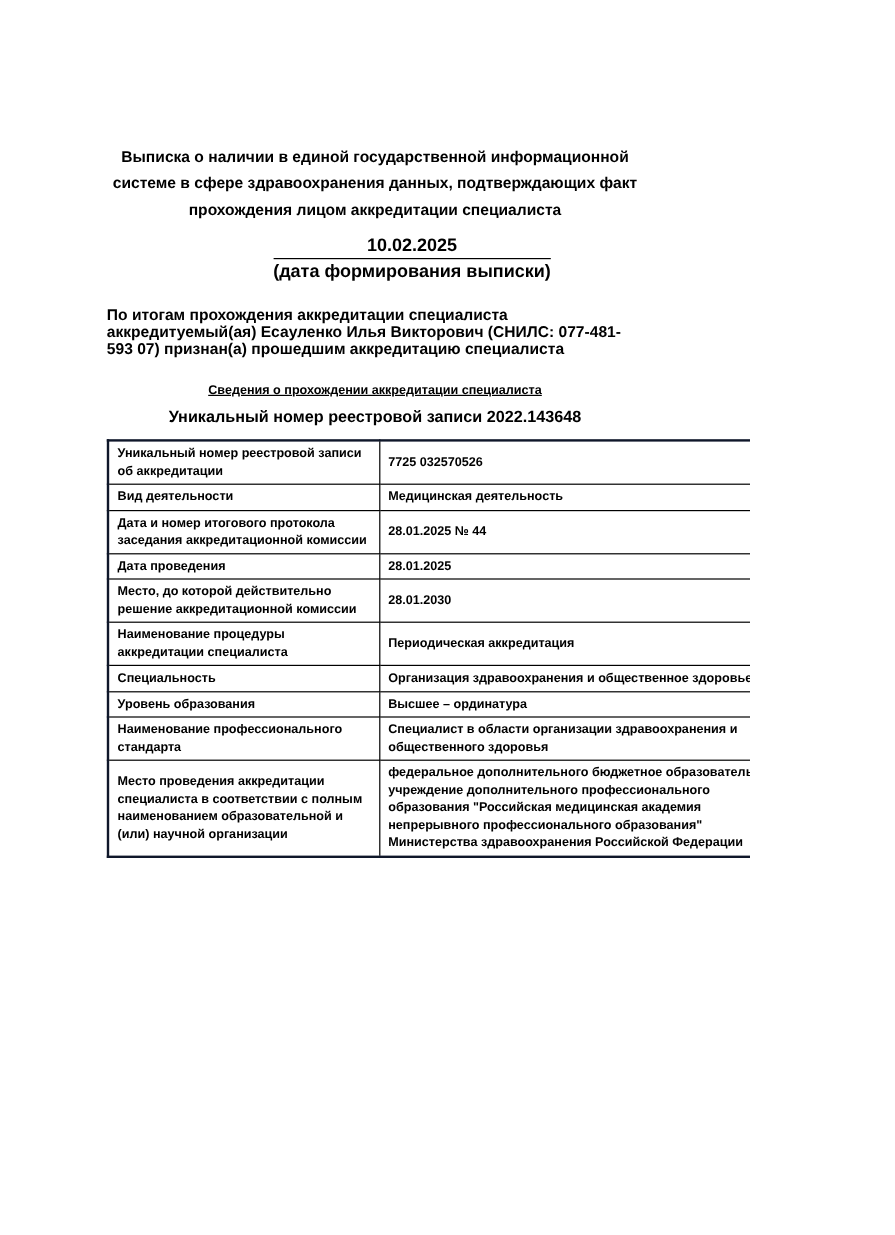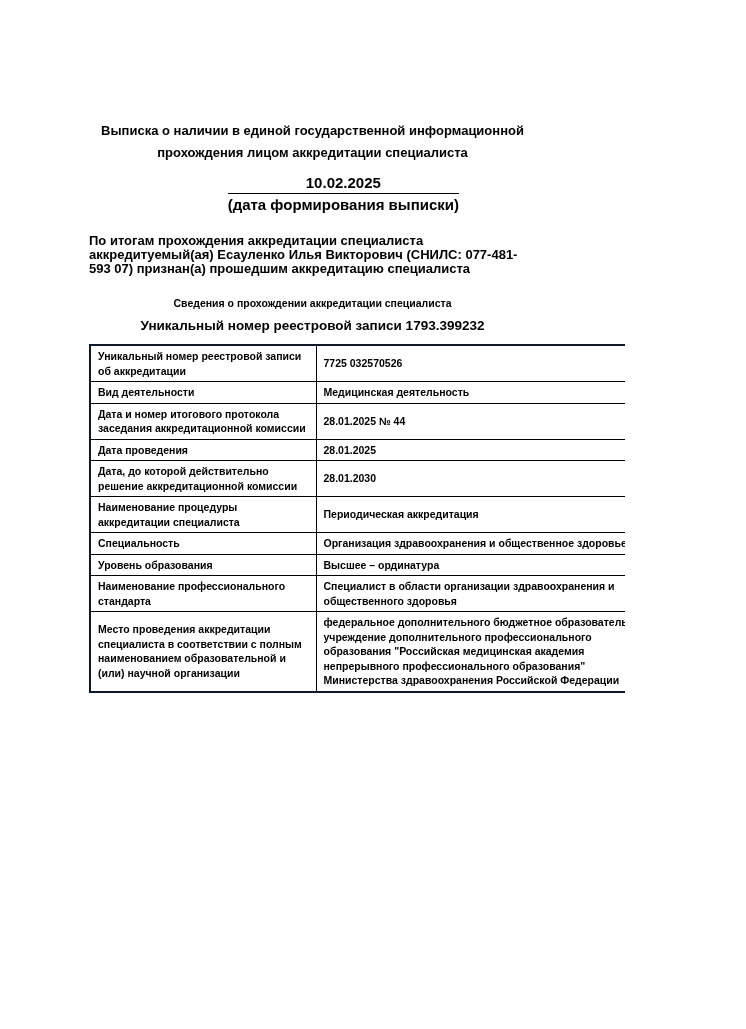--- a/index.html
+++ b/index.html
@@ -51,20 +51,21 @@
     text-align: left;
     font-size: 13px;
     font-weight: bold;
     line-height: 14px;
   }
   .section-heading {
     margin-top: 21px;
     text-align: center;
     font-size: 10.5px;
     font-weight: bold;
+    text-decoration: underline;
   }
   .record-heading {
     margin-top: 9px;
     text-align: center;
     font-size: 13.5px;
     font-weight: bold;
   }
   table.acc-table {
     border-collapse: collapse;
     width: 568px;
@@ -84,56 +85,57 @@
   td.label-cell { width: 226px; }
   td.value-cell { width: 342px; }
 </style>
 </head>
 <body>
 
 <div class="page">
 
   <h1 class="doc-title">
     <span>Выписка о наличии в единой государственной информационной</span>
+    <span>системе в сфере здравоохранения данных, подтверждающих факт</span>
     <span>прохождения лицом аккредитации специалиста</span>
   </h1>
 
   <div class="date-row">
     <div class="date-block">
       <span class="date-value">10.02.2025</span>
       <span class="date-caption">(дата формирования выписки)</span>
     </div>
   </div>
 
   <p class="intro">По итогам прохождения аккредитации специалиста аккредитуемый(ая) Есауленко Илья Викторович (СНИЛС: 077-481-593 07) признан(а) прошедшим аккредитацию специалиста</p>
 
   <div class="section-heading">Сведения о прохождении аккредитации специалиста</div>
 
-  <div class="record-heading">Уникальный номер реестровой записи 1793.399232</div>
+  <div class="record-heading">Уникальный номер реестровой записи 2022.143648</div>
 
   <table class="acc-table">
     <tbody>
         <tr>
           <td class="label-cell">Уникальный номер реестровой записи об аккредитации</td>
           <td class="value-cell">7725 032570526</td>
         </tr>
         <tr>
           <td class="label-cell">Вид деятельности</td>
           <td class="value-cell">Медицинская деятельность</td>
         </tr>
         <tr>
           <td class="label-cell">Дата и номер итогового протокола заседания аккредитационной комиссии</td>
           <td class="value-cell">28.01.2025 № 44</td>
         </tr>
         <tr>
           <td class="label-cell">Дата проведения</td>
           <td class="value-cell">28.01.2025</td>
         </tr>
         <tr>
-          <td class="label-cell">Дата, до которой действительно решение аккредитационной комиссии</td>
+          <td class="label-cell">Место, до которой действительно решение аккредитационной комиссии</td>
           <td class="value-cell">28.01.2030</td>
         </tr>
         <tr>
           <td class="label-cell">Наименование процедуры аккредитации специалиста</td>
           <td class="value-cell">Периодическая аккредитация</td>
         </tr>
         <tr>
           <td class="label-cell">Специальность</td>
           <td class="value-cell">Организация здравоохранения и общественное здоровье</td>
         </tr>

